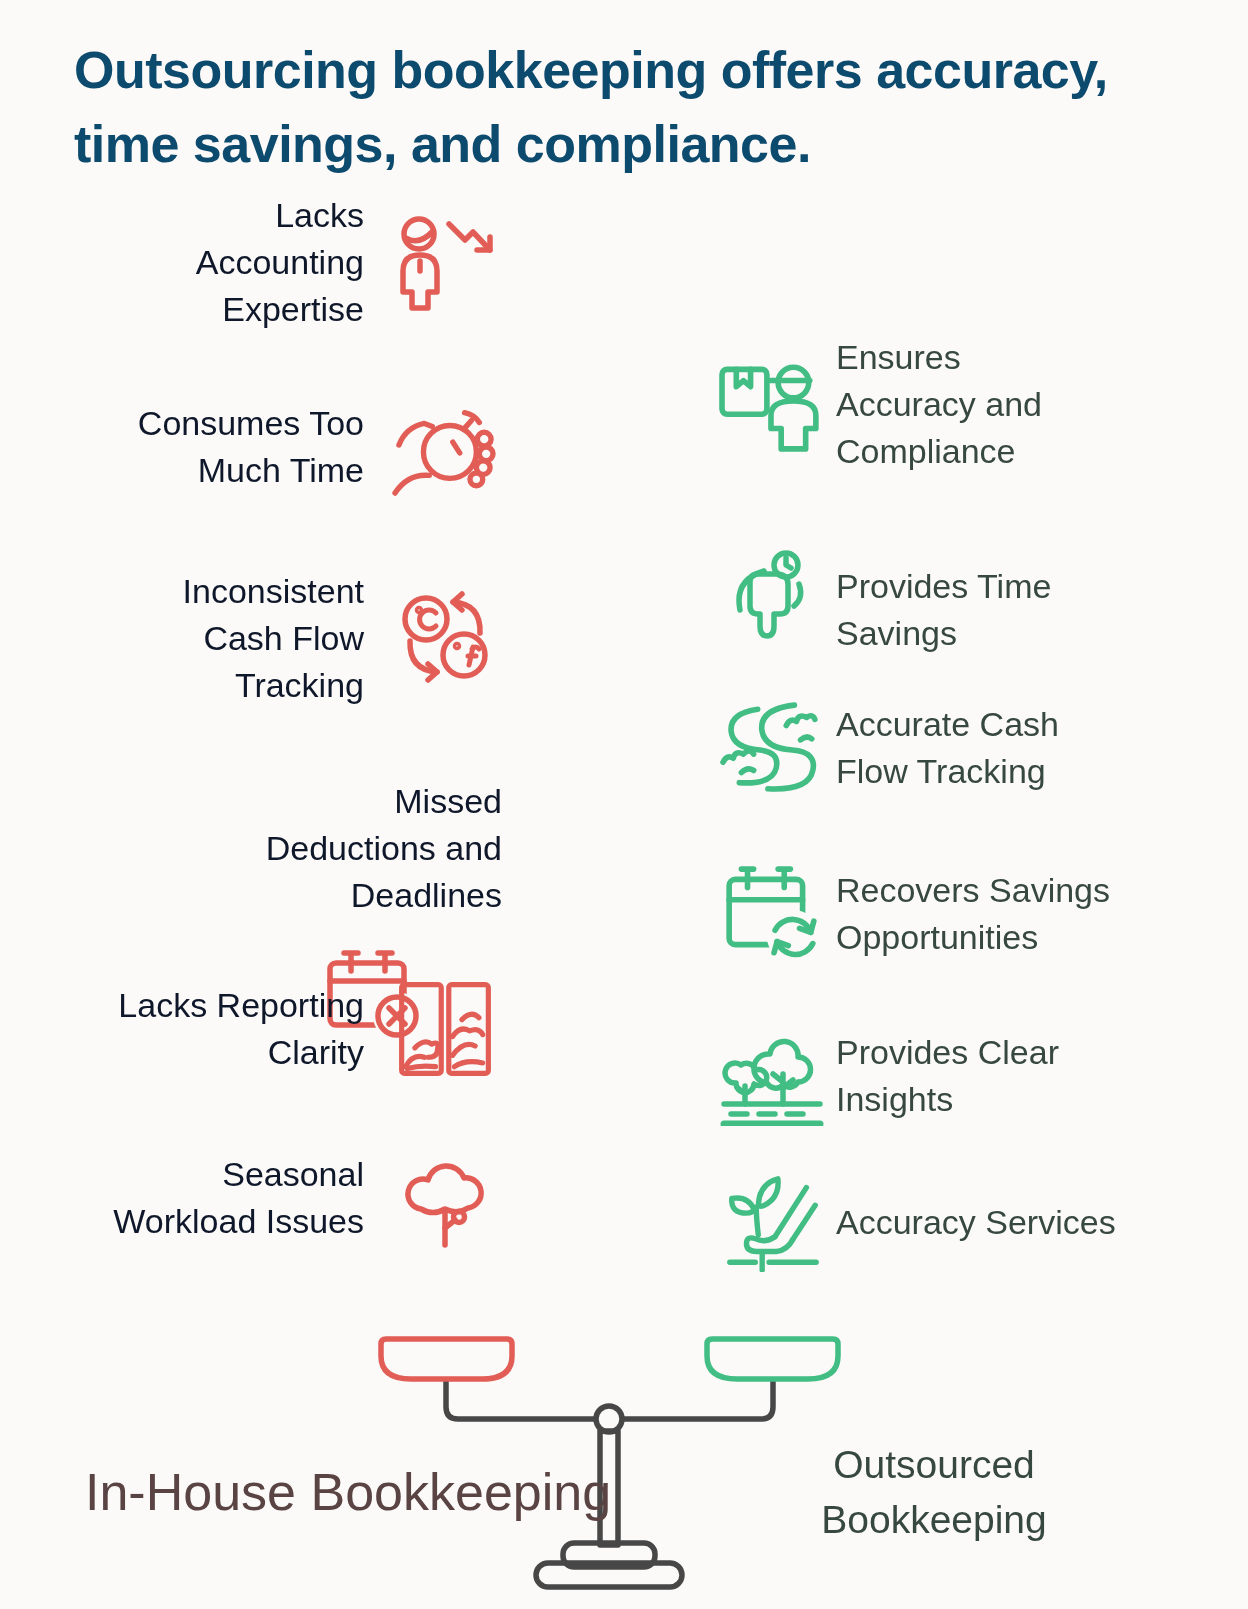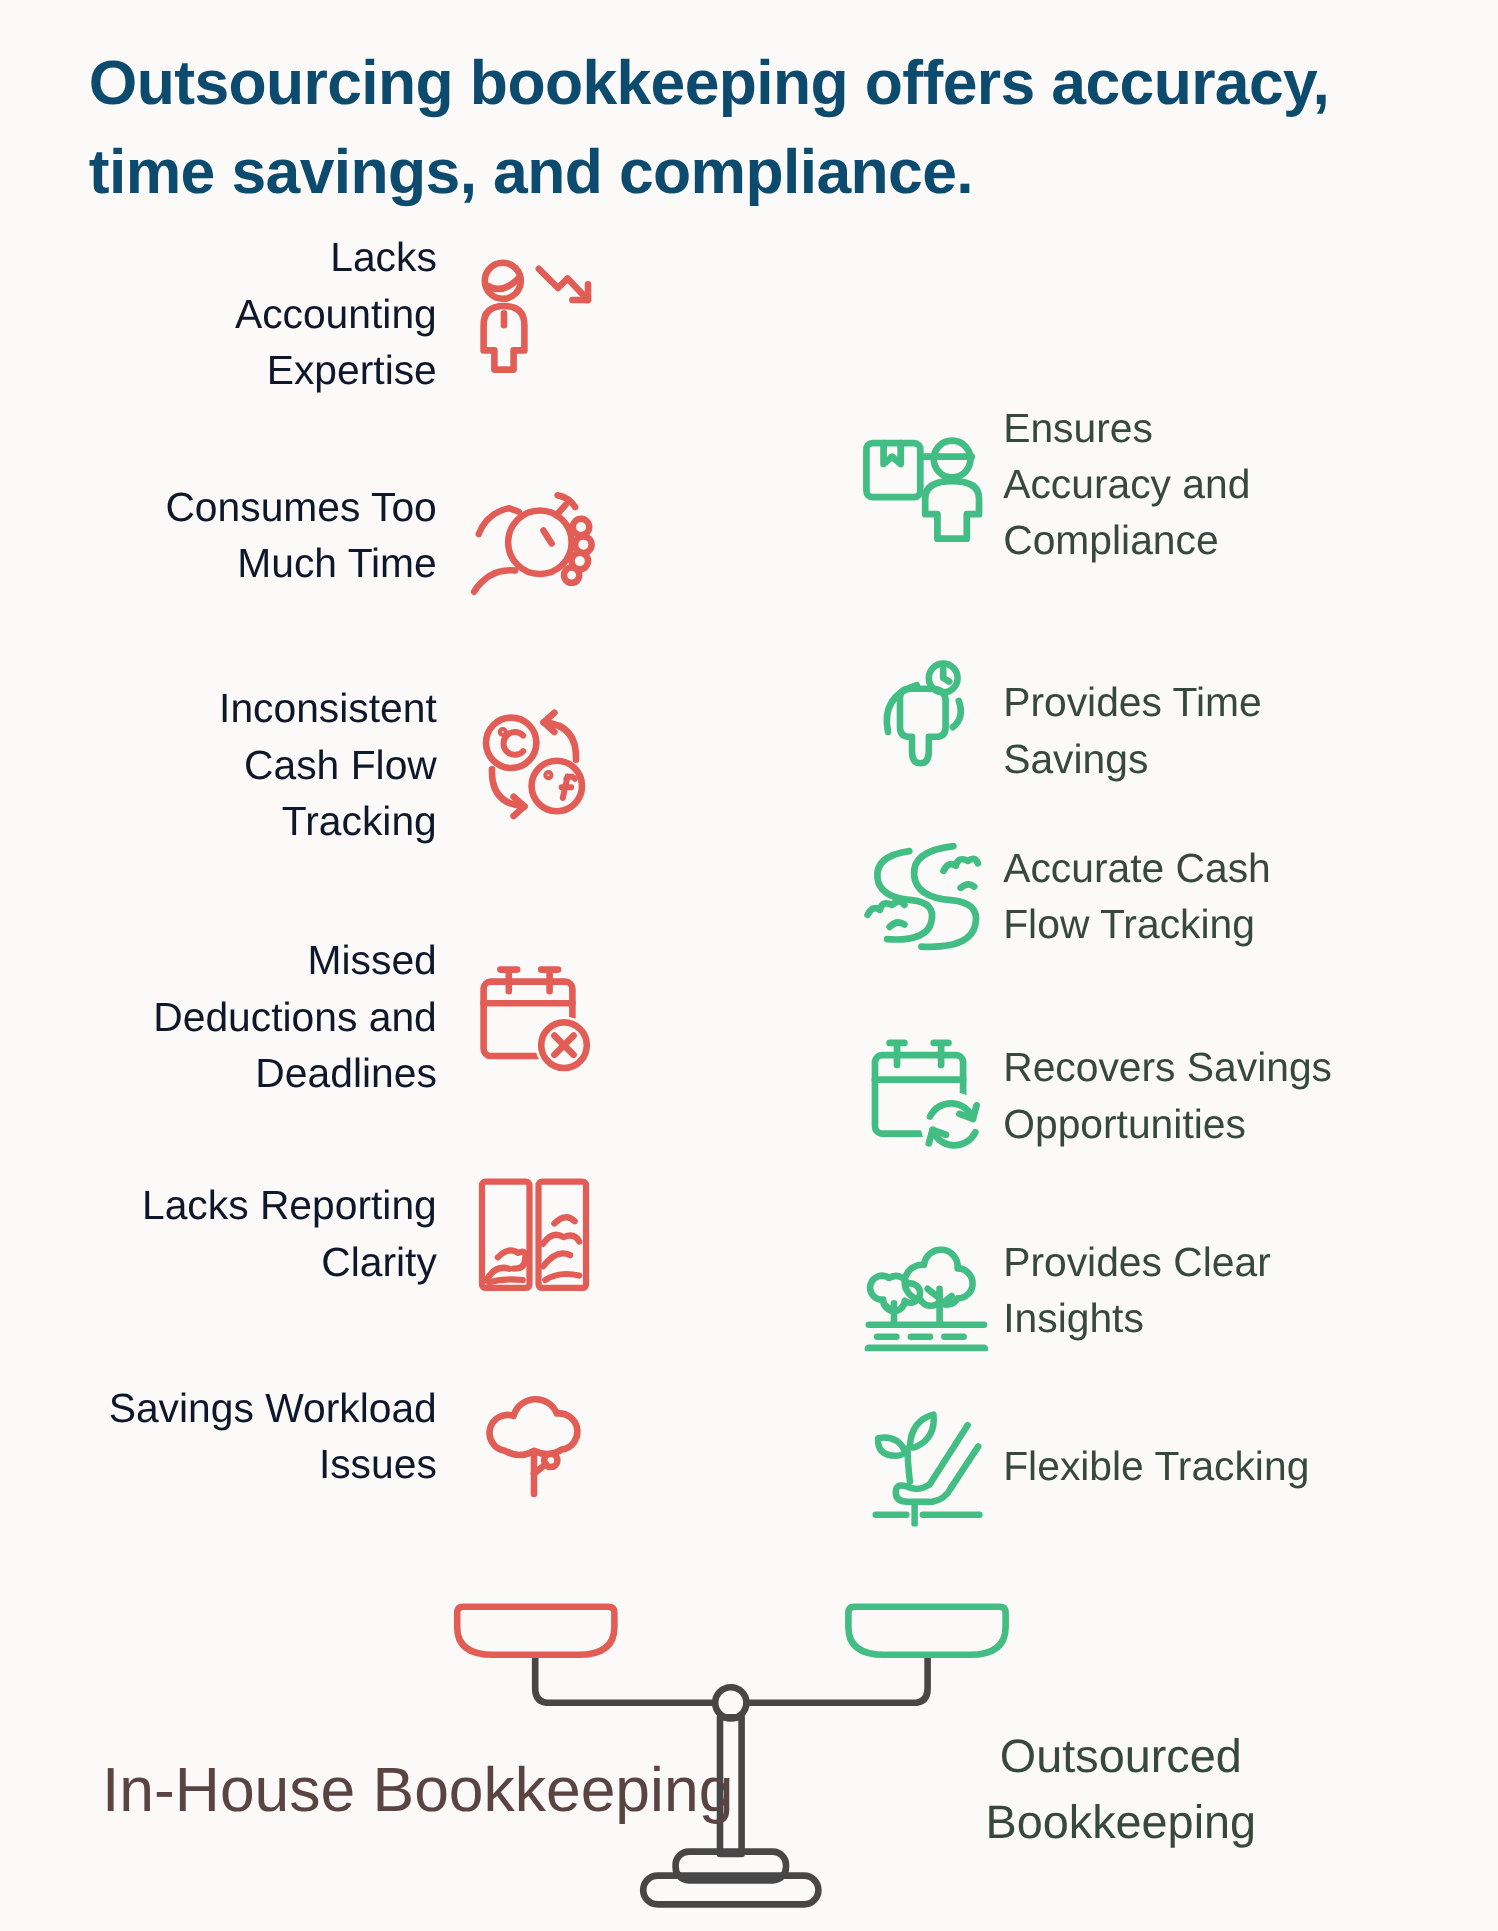--- a/index.html
+++ b/index.html
@@ -81,21 +81,21 @@
       <circle cx="62" cy="58" r="2.5" stroke-width="3.5"></circle>
       <path d="M78,59 L74,77 M77,61 Q81,57 84,61 M73,68 H81" stroke-width="5"></path>
       <path d="M58,14 Q86,16 85,45"></path>
       <path d="M58,14 L67,6 M58,14 L67,22"></path>
       <path d="M42,84 Q14,82 15,53"></path>
       <path d="M42,84 L33,76 M42,84 L33,92"></path>
     </svg>
   </div>
 </div>
 
-<div class="row neg" style="top:778px; right:746px;">
+<div class="row neg" style="top:778px; right:746px;flex-direction:column;">
   <div class="item-text" style="width:260px;">Missed Deductions and Deadlines</div>
   <div class="icon">
     <svg width="100" height="100" viewBox="0 0 100 100" fill="none" stroke="#e25d56" stroke-width="5.5" stroke-linecap="round" stroke-linejoin="round">
       <rect x="8" y="20" width="74" height="62" rx="6"></rect>
       <path d="M22,10 H36 M29,10 V28 M56,10 H70 M63,10 V28"></path>
       <path d="M8,38 H82"></path>
       <circle cx="75" cy="73" r="24" fill="#fbfaf8" stroke="none"></circle>
       <circle cx="75" cy="73" r="19"></circle>
       <path d="M67,65 L83,81 M83,65 L67,81"></path>
     </svg>
@@ -108,21 +108,21 @@
     <svg width="98" height="96" viewBox="0 0 104 100" fill="none" stroke="#e25d56" stroke-width="5.5" stroke-linecap="round" stroke-linejoin="round">
       <rect x="6" y="3" width="42" height="94" rx="3"></rect>
       <rect x="56" y="3" width="42" height="94" rx="3"></rect>
       <path d="M20,70 Q30,60 38,66 Q46,62 44,72 Q44,80 34,80 M10,90 Q18,76 30,80 M12,92 Q26,88 42,90"></path>
       <path d="M70,40 Q80,30 88,38 M60,58 Q68,46 78,52 Q88,48 92,56 M60,78 Q72,62 84,68 M62,90 Q74,82 92,86"></path>
     </svg>
   </div>
 </div>
 
 <div class="row neg" style="top:1148px; right:746px;">
-  <div class="item-text" style="width:285px;">Savings Workload Issues</div>
+  <div class="item-text" style="width:285px;">Seasonal Workload Issues</div>
   <div class="icon">
     <svg width="100" height="100" viewBox="0 0 100 100" fill="none" stroke="#e25d56" stroke-width="5.5" stroke-linecap="round" stroke-linejoin="round">
       <path d="M26,61 A15,15 0 1 1 33,32 A19,19 0 0 1 69,30 A14,14 0 1 1 73,60 Q62,67 50,61 Q38,68 26,61 Z"></path>
       <path d="M50,63 V97"></path>
       <path d="M50,80 L60,72"></path>
       <circle cx="64" cy="69" r="5.5"></circle>
     </svg>
   </div>
 </div>
 
@@ -202,21 +202,21 @@
     <svg width="108" height="100" viewBox="0 0 110 100" fill="none" stroke="#42bd83" stroke-width="5.5" stroke-linecap="round" stroke-linejoin="round">
       <path d="M37,37 Q30,23 14,26 Q13,41 29,41 Q35,41 37,37 Z"></path>
       <path d="M41,33 Q42,11 61,6 Q63,25 47,33 Q43,35 41,33 Z"></path>
       <path d="M41,63 Q39,46 39,35"></path>
       <path d="M90,15 L58,65 M99,33 L76,68"></path>
       <path d="M58,65 Q48,72 38,67 Q29,64 29,72 Q29,80 39,80 H60 Q71,78 76,68"></path>
       <path d="M12,91 H38 M52,91 H100"></path>
       <path d="M45,83 V99"></path>
     </svg>
   </div>
-  <div class="item-text" style="width:330px;">Flexible Tracking</div>
+  <div class="item-text" style="width:330px;">Accuracy Services</div>
 </div>
 
 <svg class="scale-svg" width="1248" height="330" viewBox="0 0 1248 330" fill="none" stroke="#474747" stroke-width="5.5" stroke-linecap="round" stroke-linejoin="round">
   <path d="M446,101 V128 Q446,140 458,140 H596"></path>
   <path d="M773,101 V128 Q773,140 761,140 H622"></path>
   <g stroke="#e25d56">
     <path d="M381,65 Q381,60 386,60 H507 Q512,60 512,65 V77 Q512,100 482,100 H411 Q381,100 381,77 Z"></path>
   </g>
   <g stroke="#42bd83">
     <path d="M707,65 Q707,60 712,60 H833 Q838,60 838,65 V77 Q838,100 808,100 H737 Q707,100 707,77 Z"></path>

